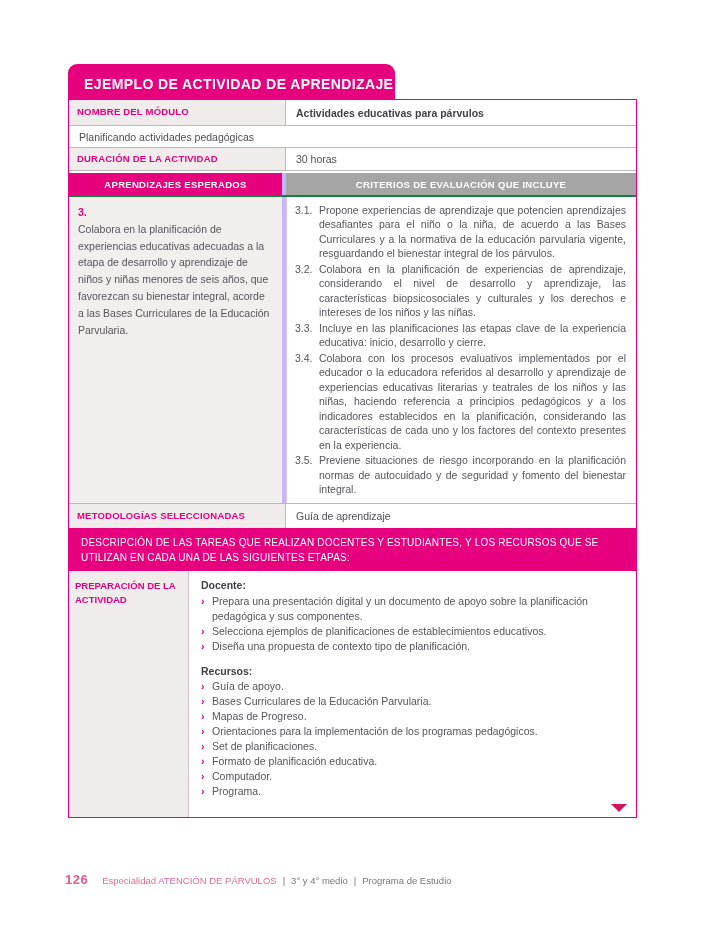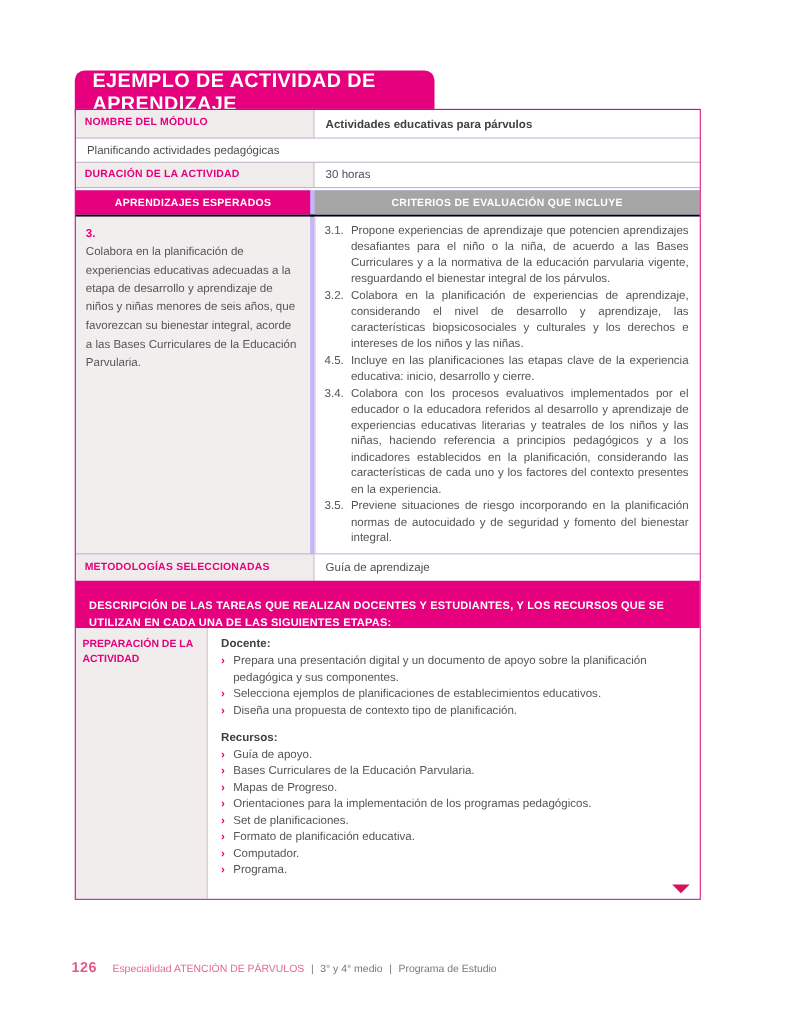--- a/index.html
+++ b/index.html
@@ -5,21 +5,21 @@
   html,body{margin:0;padding:0;background:#ffffff;}
   .page{
     position:relative;width:720px;height:932px;background:#ffffff;overflow:hidden;
     font-family:"Liberation Sans",sans-serif;color:#55555a;
   }
   
   .tab{
     position:absolute;left:68px;top:64px;width:327px;height:40px;box-sizing:border-box;
     background:#e6007e;border-radius:9px 9px 0 0;
     display:flex;align-items:center;padding-left:16px;
-    color:#ffffff;font-weight:bold;font-size:18px;letter-spacing:.4px;
+    color:#ffffff;font-weight:bold;font-size:14px;letter-spacing:.4px;
   }
   
   .doc-table{
     position:absolute;left:68px;top:99px;width:569px;height:719px;box-sizing:border-box;
     border:1.5px solid #e6007e;background:#c4b5fd;
     display:flex;flex-direction:column;
   }
   .row{display:flex;box-sizing:border-box;}
   .hairline{border-bottom:1px solid #bdb9ba;}
   .cell{box-sizing:border-box;}
@@ -27,21 +27,21 @@
     width:217px;flex:0 0 217px;background:#efeceb;border-right:1px solid #bdb9ba;
     display:flex;align-items:center;padding:2px 8px;
     color:#e6007e;font-size:9.5px;font-weight:bold;letter-spacing:.2px;line-height:1.15;
   }
   .value-cell{
     flex:1;display:flex;align-items:center;padding:2px 10px;
     font-size:10.5px;color:#4e4e54;background:#ffffff;
   }
   .value-strong{font-weight:bold;color:#3f3f45;}
   
-  .hdr-row{height:26px;flex:0 0 26px;border-top:2px solid #ffffff;border-bottom:2px solid #000000;}
+  .hdr-row{height:26px;flex:0 0 26px;border-top:2px solid #ffffff;border-bottom:2px solid #15803d;}
   .hdr-left{
     width:213px;flex:0 0 213px;margin-right:4px;background:#e6007e;
     display:flex;align-items:center;justify-content:center;
     color:#fff;font-size:9.5px;font-weight:bold;letter-spacing:.3px;
   }
   .hdr-right{
     flex:1;background:#a6a5a5;display:flex;align-items:center;justify-content:center;
     color:#fff;font-size:9.5px;font-weight:bold;letter-spacing:.3px;
   }
   
@@ -53,22 +53,22 @@
   .ae-num{color:#e6007e;font-weight:bold;display:block;}
   .crit-cell{flex:1;border-left:1px solid #eac3d6;padding:6px 10px 4px 8px;background:#fff;}
   .crit-item{display:flex;font-size:10.5px;line-height:1.38;color:#55555a;margin-bottom:1px;}
   .crit-num{flex:0 0 24px;}
   .crit-txt{flex:1;text-align:justify;}
   
   .met-row{height:24px;flex:0 0 24px;}
   
   .banner{
     height:43px;flex:0 0 43px;background:#e6007e;color:#ffffff;
-    display:flex;align-items:flex-start;box-sizing:border-box;
-    padding:16px 12px;font-size:10px;font-weight:bold;line-height:1.5;letter-spacing:.2px;
+    display:flex;align-items:center;box-sizing:border-box;
+    padding:16px 12px;font-size:10px;font-weight:normal;line-height:1.5;letter-spacing:.2px;
   }
   
   .prep-row{flex:1;display:flex;}
   .prep-label{
     width:107px;flex:0 0 107px;background:#efeceb;border-right:1px solid #d9c2ce;
     padding:8px 6px;color:#e6007e;font-size:9.5px;font-weight:bold;line-height:1.5;
   }
   .prep-body{flex:1;padding:7px 12px 4px 12px;background:#fff;font-size:10.5px;line-height:1.42;}
   .sec-title{font-weight:bold;color:#3f3f45;margin-bottom:1px;}
   .li{display:flex;}
@@ -126,21 +126,21 @@
       <div class="cell crit-cell">
         <div class="crit-item">
           <span class="crit-num">3.1.</span>
           <span class="crit-txt">Propone experiencias de aprendizaje que potencien aprendizajes desafiantes para el niño o la niña, de acuerdo a las Bases Curriculares y a la normativa de la educación parvularia vigente, resguardando el bienestar integral de los párvulos.</span>
         </div>
         <div class="crit-item">
           <span class="crit-num">3.2.</span>
           <span class="crit-txt">Colabora en la planificación de experiencias de aprendizaje, considerando el nivel de desarrollo y aprendizaje, las características biopsicosociales y culturales y los derechos e intereses de los niños y las niñas.</span>
         </div>
         <div class="crit-item">
-          <span class="crit-num">4.5.</span>
+          <span class="crit-num">3.3.</span>
           <span class="crit-txt">Incluye en las planificaciones las etapas clave de la experiencia educativa: inicio, desarrollo y cierre.</span>
         </div>
         <div class="crit-item">
           <span class="crit-num">3.4.</span>
           <span class="crit-txt">Colabora con los procesos evaluativos implementados por el educador o la educadora referidos al desarrollo y aprendizaje de experiencias educativas literarias y teatrales de los niños y las niñas, haciendo referencia a principios pedagógicos y a los indicadores establecidos en la planificación, considerando las características de cada uno y los factores del contexto presentes en la experiencia.</span>
         </div>
         <div class="crit-item">
           <span class="crit-num">3.5.</span>
           <span class="crit-txt">Previene situaciones de riesgo incorporando en la planificación normas de autocuidado y de seguridad y fomento del bienestar integral.</span>
         </div>

